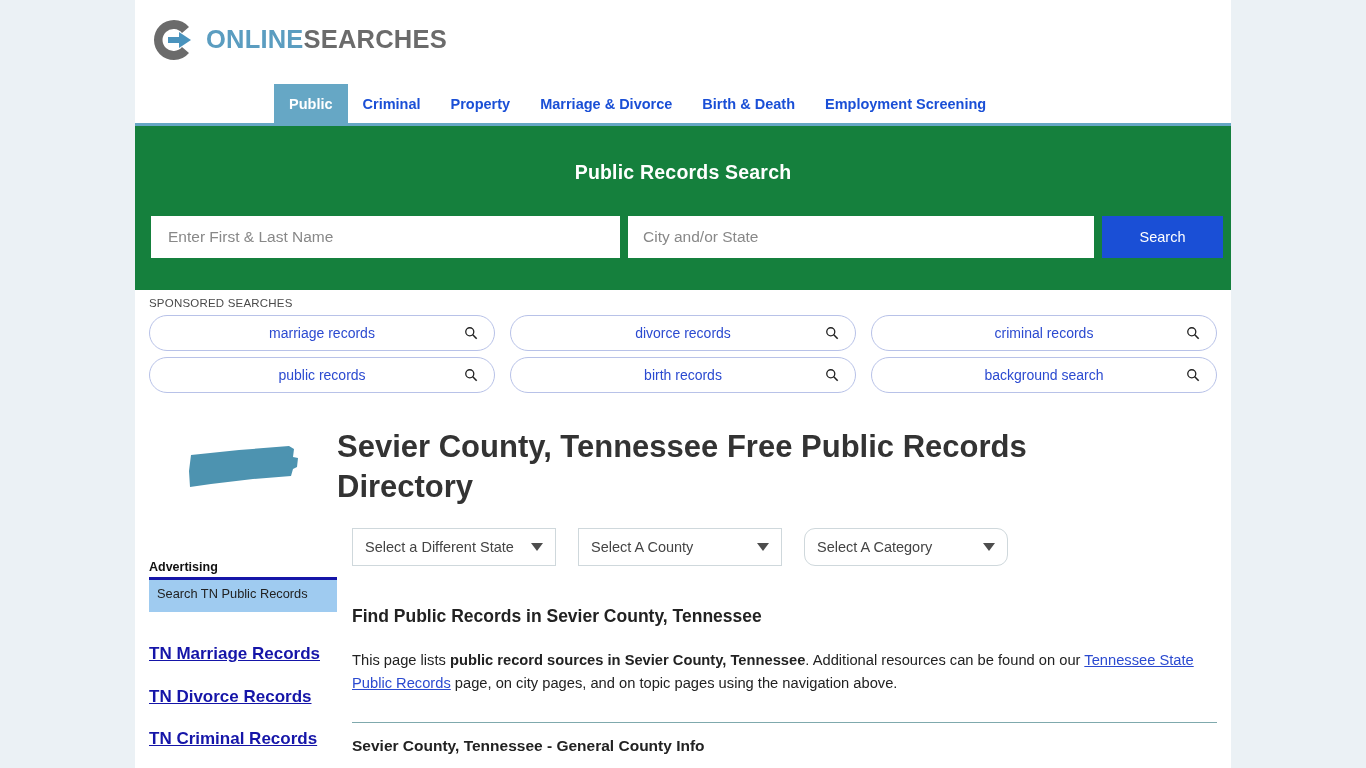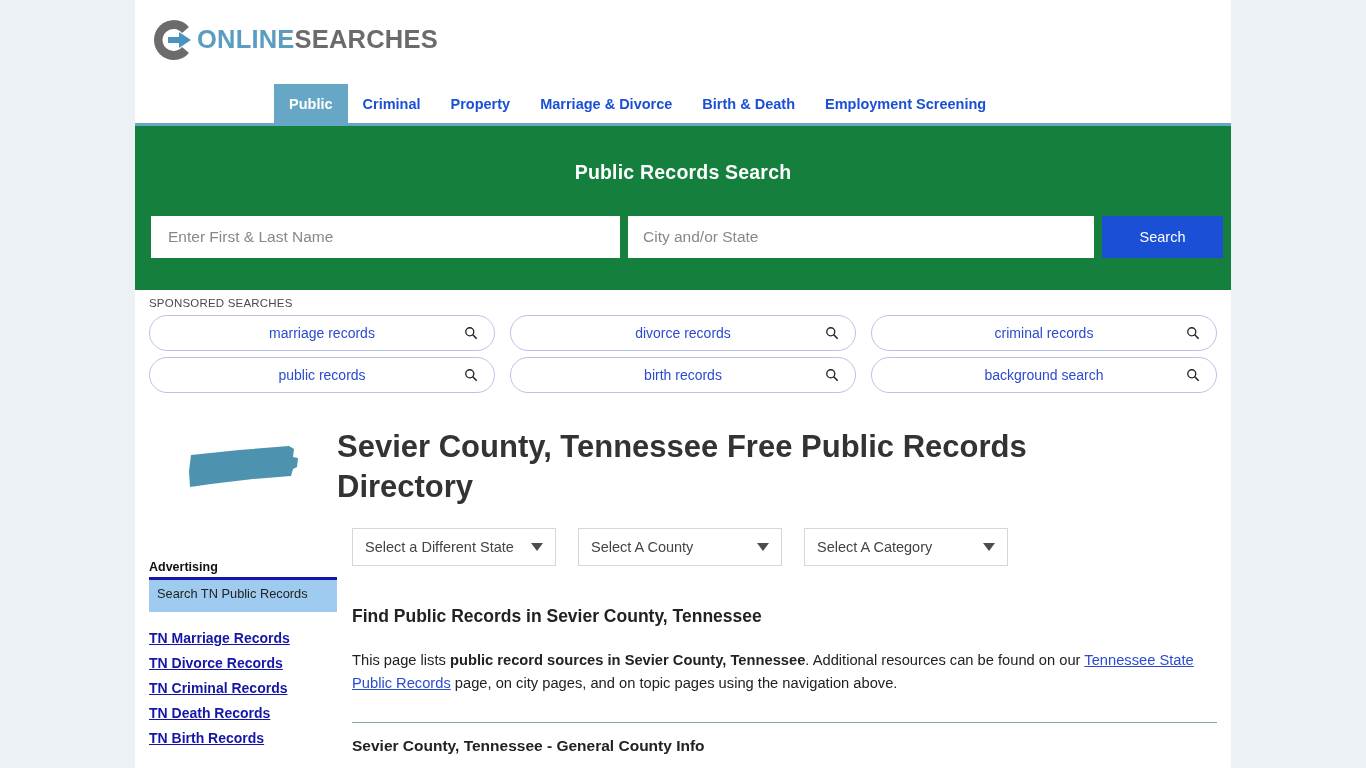--- a/index.html
+++ b/index.html
@@ -29,20 +29,21 @@
   .header {
     height: 84px;
     position: relative;
   }
   .logo {
     position: absolute;
     left: 16px;
     top: 17px;
     display: flex;
     align-items: center;
+    gap: 9px;
   }
   .logo-mark { width: 46px; height: 46px; display: block; }
   .logo-text {
     font-size: 25.5px;
     font-weight: bold;
     letter-spacing: 0.2px;
     line-height: 1;
     white-space: nowrap;
   }
   .logo-online { color: #5b9dc0; }
@@ -208,21 +209,21 @@
     background: #ffffff;
     display: flex;
     align-items: center;
     padding: 0 12px;
     font-size: 14.5px;
     color: #444;
     cursor: pointer;
   }
   #sel-state { width: 204px; }
   #sel-county { width: 204px; }
-  #sel-category { width: 204px; }
+  #sel-category { width: 204px; border-radius: 11px; }
   .caret {
     position: absolute;
     right: 12px;
     top: 50%;
     transform: translateY(-50%);
     width: 0; height: 0;
     border-left: 6px solid transparent;
     border-right: 6px solid transparent;
     border-top: 8px solid #4d4d4d;
   }
@@ -274,26 +275,27 @@
     line-height: 1.32;
     cursor: pointer;
   }
   .side-links {
     margin-top: 16px;
     display: flex;
     flex-direction: column;
     gap: 4px;
   }
   .side-link {
-    font-size: 14px;
+    font-size: 17px;
     font-weight: bold;
     color: #1515a8;
     text-decoration: underline;
     cursor: pointer;
     line-height: 1.5;
+    margin-top: 13px;
   }
 </style>
 </head>
 <body>
 
 <div class="page">
   <div class="container">
 
     <div class="header">
       <div class="logo">

